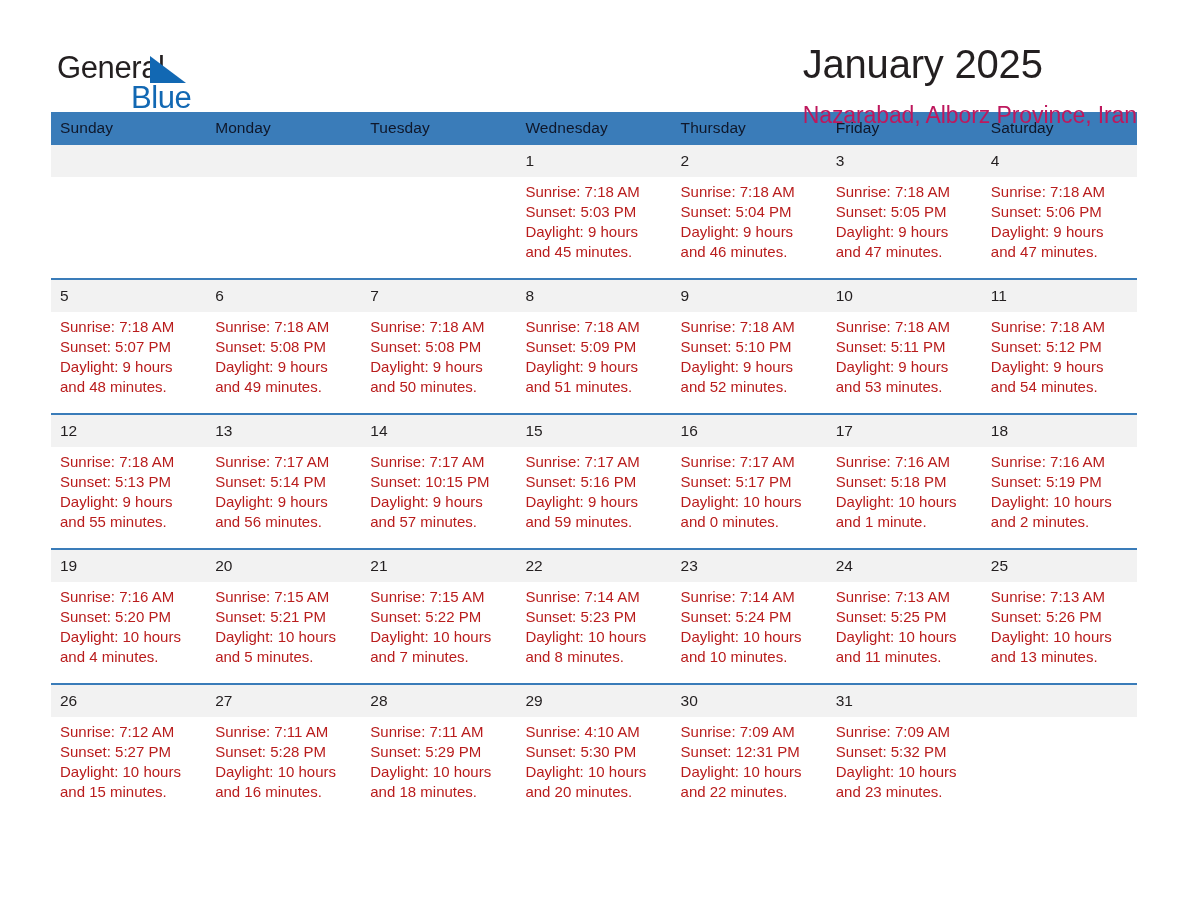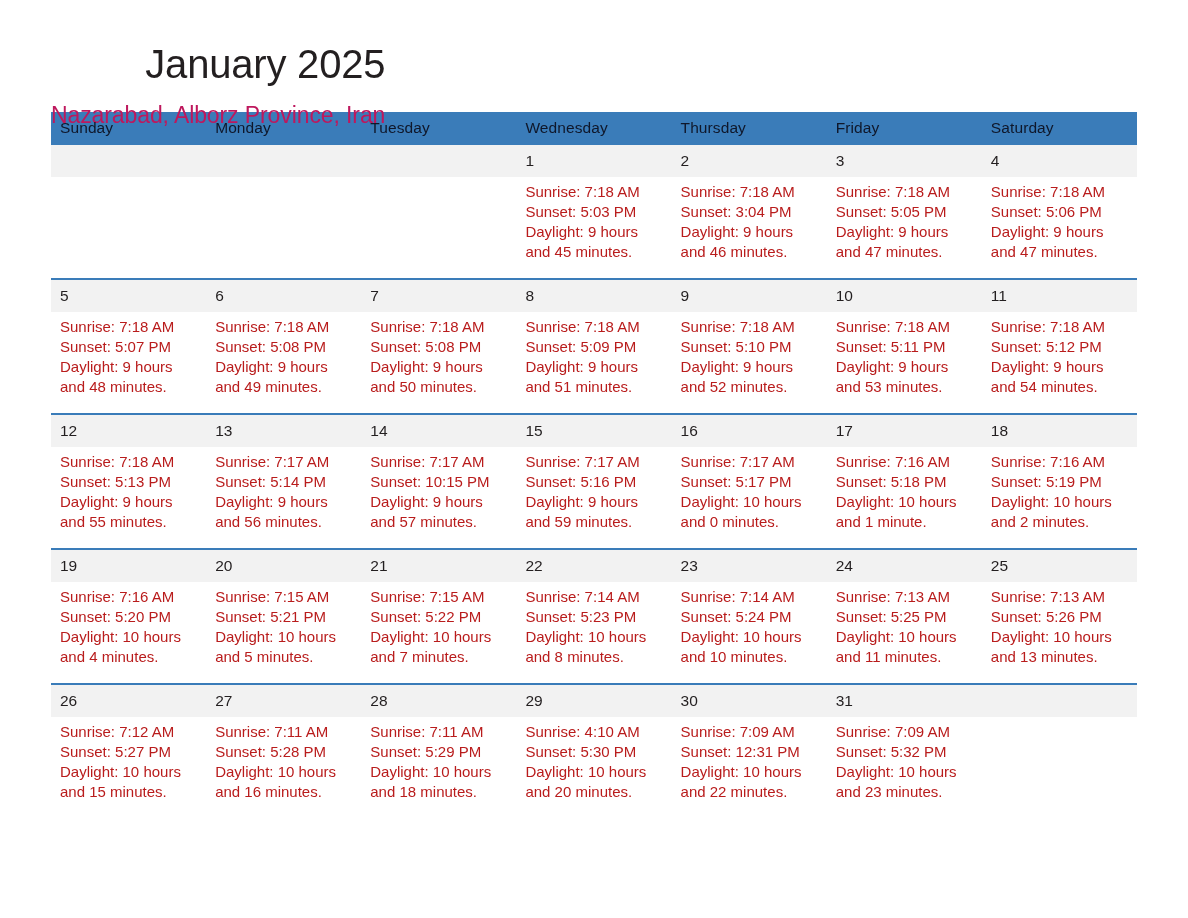--- a/index.html
+++ b/index.html
@@ -58,21 +58,21 @@
   .logo-blue {
     position: absolute;
     left: 80px;
     top: 42px;
     font-size: 31px;
     line-height: 31px;
     letter-spacing: -0.4px;
     color: #1268b3;
   }
   .title-block {
-    text-align: right;
+    text-align: left;
     flex: none;
   }
   .cal-title {
     font-size: 40px;
     line-height: 48px;
     font-weight: normal;
     color: #231f20;
     margin: 0;
     letter-spacing: -0.2px;
   }
@@ -130,20 +130,25 @@
   .cell-body div { white-space: nowrap; }
   td.blank .daynum { background: #f2f2f2; }
   td.blank .cell-body { visibility: hidden; }
 </style>
 </head>
 <body>
 
 <div class="page">
 
   <div class="header">
+    <div class="logo">
+      <span class="logo-general">General</span>
+      <span class="logo-tri"></span>
+      <span class="logo-blue">Blue</span>
+    </div>
     <div class="title-block">
       <h1 class="cal-title">January 2025</h1>
       <h2 class="cal-subtitle">Nazarabad, Alborz Province, Iran</h2>
     </div>
   </div>
 
   <table class="calendar">
     <colgroup>
       <col>
         <col>
@@ -199,21 +204,21 @@
               <div>Sunrise: 7:18 AM</div>
               <div>Sunset: 5:03 PM</div>
               <div>Daylight: 9 hours</div>
               <div>and 45 minutes.</div>
             </div>
           </td>
           <td>
             <div class="daynum">2</div>
             <div class="cell-body">
               <div>Sunrise: 7:18 AM</div>
-              <div>Sunset: 3:04 PM</div>
+              <div>Sunset: 5:04 PM</div>
               <div>Daylight: 9 hours</div>
               <div>and 46 minutes.</div>
             </div>
           </td>
           <td>
             <div class="daynum">3</div>
             <div class="cell-body">
               <div>Sunrise: 7:18 AM</div>
               <div>Sunset: 5:05 PM</div>
               <div>Daylight: 9 hours</div>

